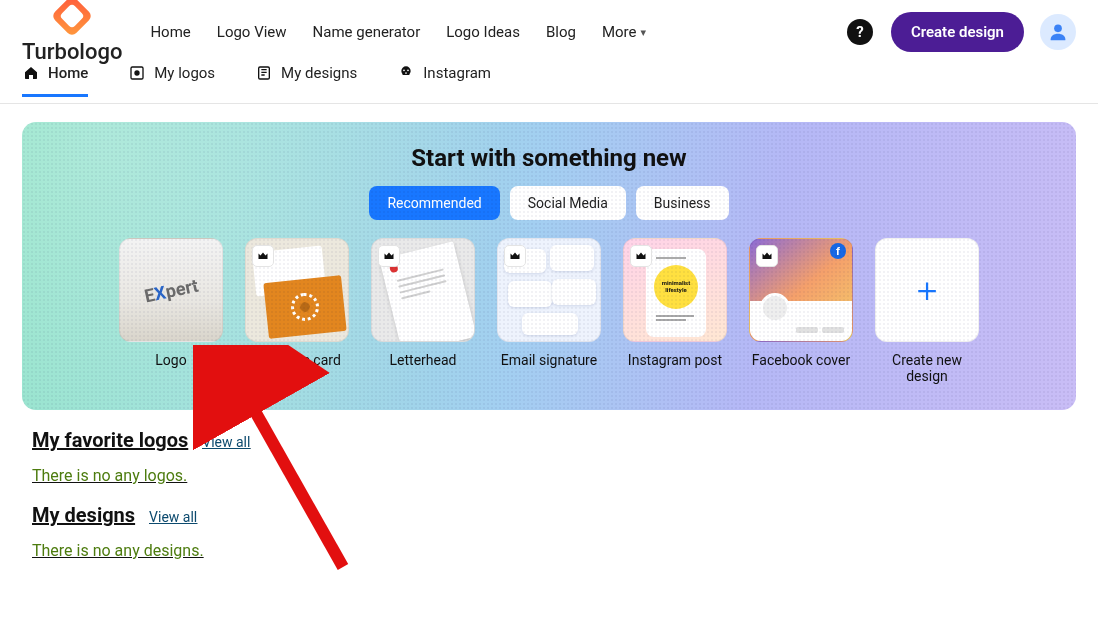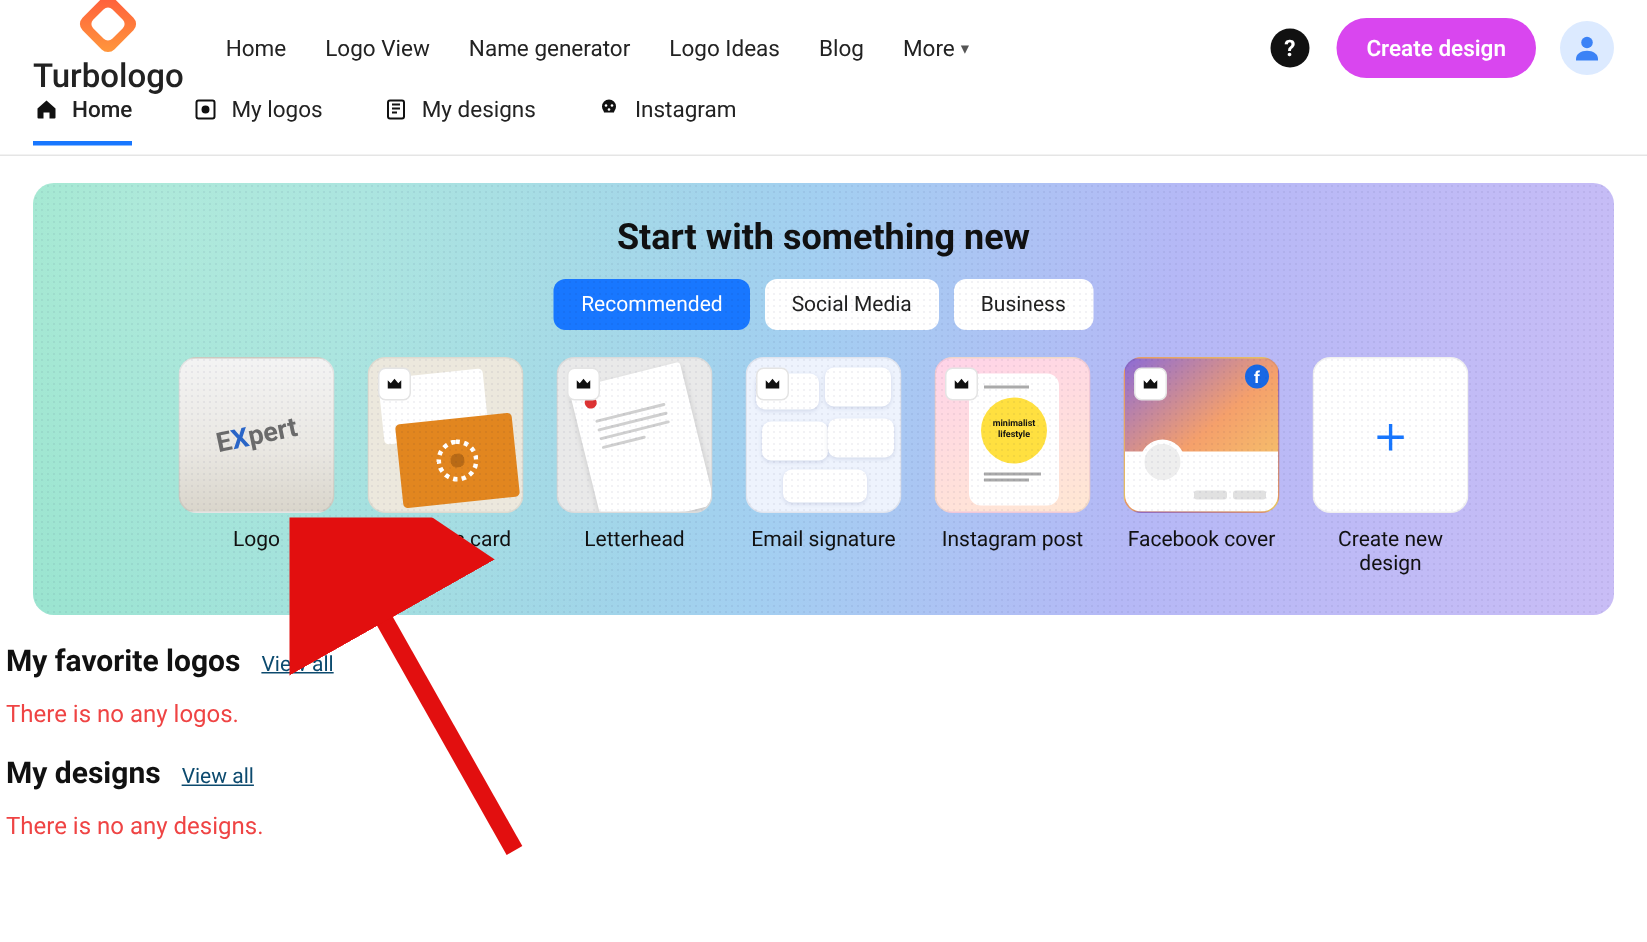--- a/index.html
+++ b/index.html
@@ -11,21 +11,21 @@
   .brand-mark { width: 30px; height: 30px; transform: rotate(45deg); border-radius: 6px;
     background: linear-gradient(135deg,#ff5a3c 0%,#ff9a3c 100%); position: relative; }
   .brand-mark::after{ content:""; position:absolute; inset:6px; background:#fff; border-radius:4px;}
   .brand-mark .inner{ position:absolute; inset:10px; border-radius:2px;
     background: linear-gradient(135deg,#ff5a3c 0%,#ff9a3c 100%);}
   .brand-name { font-size: 22px; font-weight: 500; color:#222; }
   .nav-links { display:flex; gap:26px; }
   .nav-links a { color:#222; text-decoration:none; font-size:15px; display:flex; align-items:center; gap:4px;}
   .spacer { flex:1; }
   .help-badge{ width:26px;height:26px;border-radius:50%;background:#111;color:#fff;display:flex;align-items:center;justify-content:center;font-size:15px;font-weight:700;margin-right:18px;}
-  .cta-btn{ background:#d946ef;color:#fff;border:none;border-radius:20px;padding:11px 20px;font-size:15px;font-weight:600;cursor:pointer;margin-right:16px;}
+  .cta-btn{ background:#4c1d95;color:#fff;border:none;border-radius:20px;padding:11px 20px;font-size:15px;font-weight:600;cursor:pointer;margin-right:16px;}
   .avatar{ width:36px;height:36px;border-radius:50%;background:#dceaff;display:flex;align-items:center;justify-content:center;}
 
   
   .subtabs{ display:flex; gap:40px; padding:0 22px; border-bottom:1px solid #e5e5e5; height:40px; align-items:flex-start;}
   .subtab{ display:flex;align-items:center;gap:8px;font-size:15px;color:#222;padding-bottom:12px;cursor:pointer;}
   .subtab.active{ border-bottom:3px solid #1877ff; font-weight:500;}
   .subtab .ico{width:18px;height:18px;display:inline-flex;align-items:center;justify-content:center;}
 
   
   .hero{ margin:18px 22px 0; border-radius:14px; padding:22px 18px 26px;
@@ -68,25 +68,25 @@
   .t-ig .ph .circ span{font-size:6px;font-weight:700;color:#111;text-align:center;line-height:1.1;}
   .t-ig .ph .bar{height:2px;background:#aaa;margin:2px 6px;}
   .t-fb{background:linear-gradient(140deg,#8c6bd6,#f5a06b,#f4d06a);position:relative;}
   .t-fb .strip{position:absolute;left:0;right:0;bottom:0;height:40px;background:#fff;}
   .t-fb .pc{position:absolute;left:10px;bottom:18px;width:30px;height:30px;border-radius:50%;background:#eee;border:3px solid #fff;}
   .t-fb .fb{position:absolute;top:4px;right:6px;width:16px;height:16px;border-radius:50%;background:#1768e5;color:#fff;font-size:11px;font-weight:700;display:flex;align-items:center;justify-content:center;}
   .t-fb .rc{position:absolute;bottom:8px;height:6px;background:#e1e1e1;border-radius:2px;}
   .plus{font-size:34px;color:#1877ff;font-weight:300;}
 
   
-  .section{padding:18px 4px 0;}
+  .section{padding:18px 32px 0;text-decoration:underline;}
   .section-head{display:flex;align-items:baseline;gap:14px;}
   .section-head h3{font-size:20px;font-weight:700;}
   .section-head a{color:#0c4a6e;font-size:14px;text-decoration:underline;}
-  .section p{margin-top:14px;font-size:16px;color:#ef4444;}
+  .section p{margin-top:14px;font-size:16px;color:#4d7c0f;}
 
   
   .arrow-ann{position:absolute;left:193px;top:345px;pointer-events:none;z-index:50;}
 </style>
 </head>
 <body>
 
 <div class="topnav">
   <div class="brand">
     <div class="brand-mark">

